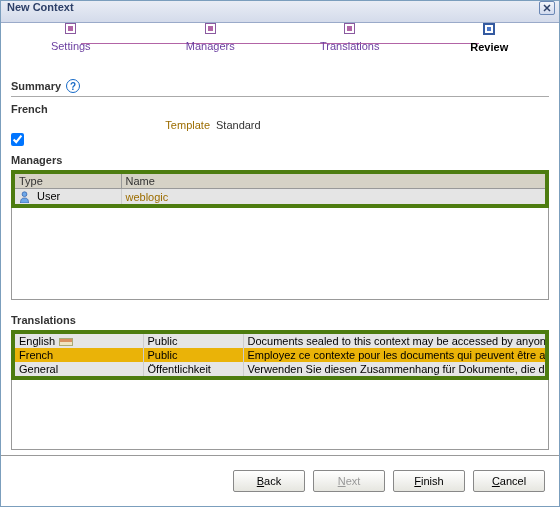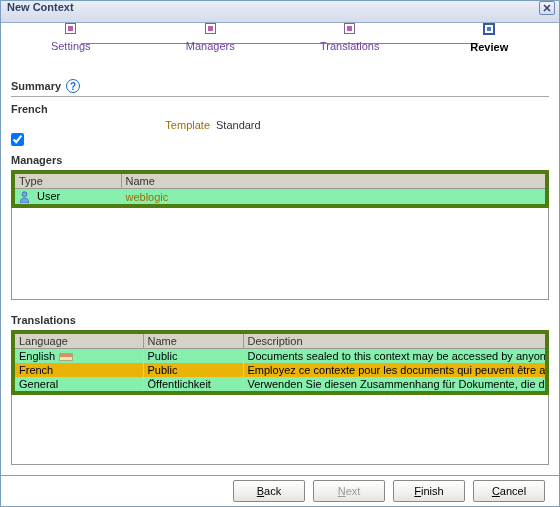--- a/index.html
+++ b/index.html
@@ -152,21 +152,21 @@
     font-weight: normal;
     background: #d6d2c6;
     border: 1px solid #999;
     padding: 1px 4px;
     color: #333;
   }
   table.grid td {
     border-left: 1px solid #ccc;
     border-right: 1px solid #ccc;
     padding: 1px 4px;
-    background: #86efac;
+    background: #e5e5e5;
     white-space: nowrap;
     overflow: hidden;
   }
   table.grid tr.alt td { background: #eab308; margin-top: 12px; }
   .mgr-container {
     border: 1px solid #999;
     border-top: none;
     height: 92px;
     background: #fff;
   }
@@ -186,21 +186,21 @@
     display: inline-block;
     width: 14px;
     height: 8px;
     vertical-align: middle;
     margin-left: 4px;
     background: linear-gradient(to bottom, #d99060 50%, #f0e4c0 50%);
     border: 0.5px solid #aa7;
   }
   .button-bar {
     border-top: 1px solid #999;
-    padding: 4px 14px;
+    padding: 14px 14px;
     display: flex;
     justify-content: flex-end;
     gap: 8px;
     background: #fff;
     align-items: center;
   }
   button.btn {
     width: 72px;
     height: 22px;
     border: 1px solid #888;
@@ -298,25 +298,20 @@
     <div class="mgr-container"></div>
 
     <div class="section-title" style="margin-top:14px">Translations</div>
     <table class="grid" style="table-layout:fixed">
       <colgroup>
           <col class="col-lang">
           <col class="col-name">
           <col>
         </colgroup>
       <tbody>
-          <tr>
-        <th>Language</th>
-        <th>Name</th>
-        <th>Description</th>
-      </tr>
       <tr>
         <td><span>English</span><span class="lang-icon"></span></td>
         <td>Public</td>
         <td>Documents sealed to this context may be accessed by anyone.</td>
       </tr>
       <tr class="alt">
         <td>French</td>
         <td>Public</td>
         <td>Employez ce contexte pour les documents qui peuvent être acc</td>
       </tr>

